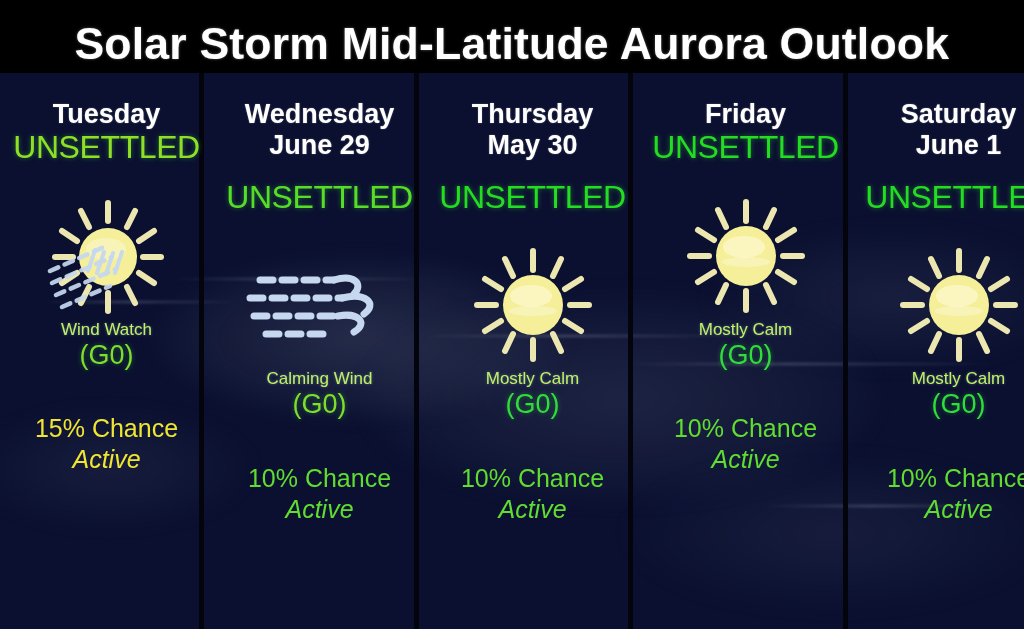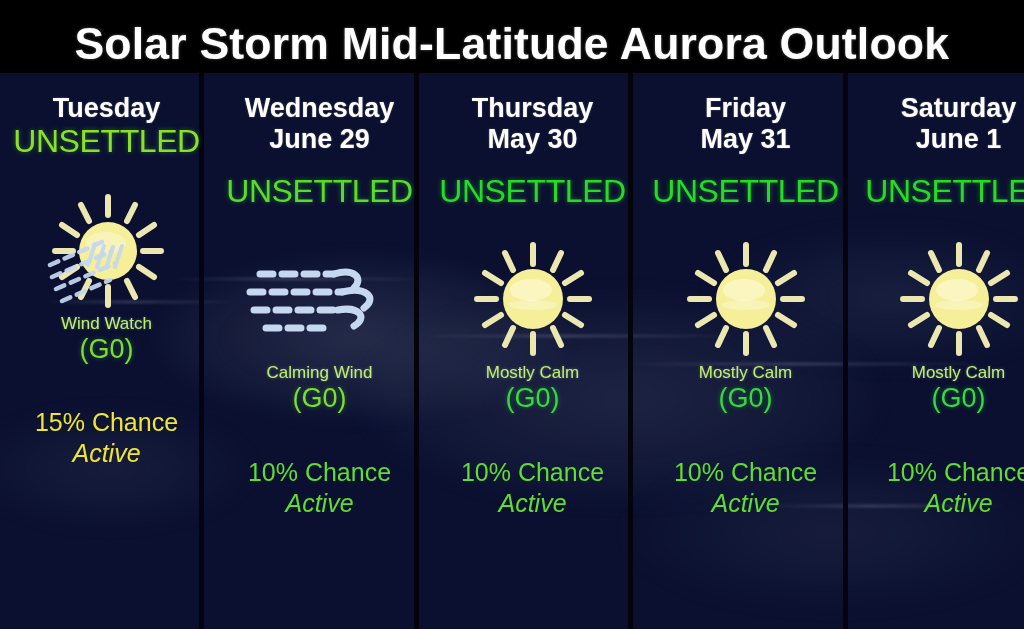--- a/index.html
+++ b/index.html
@@ -66,21 +66,21 @@
 
   #columns {
     position:absolute; left:0; top:0;
     width:1024px; height:556px;
     display:flex;
   }
   .day-col {
     position:relative;
     width:213px;
     flex:0 0 213px;
-    padding-top:20px;
+    padding-top:26px;
     text-align:center;
   }
   .col-divider {
     position:absolute; top:0; width:5px; height:556px;
     background:#04040c;
     pointer-events:none;
   }
 
   .day-name, .day-date {
     font-size:27px; font-weight:700; color:#ffffff;
@@ -250,21 +250,20 @@
         <div class="cond-label">Mostly Calm</div>
         <div class="cond-scale" style="color:#2fdd3b;">(G0)</div>
         <div class="chance" style="color:#5fdd30;">
           <span>10% Chance</span>
           <span class="l2">Active</span>
         </div>
       </div>
 
       <div class="day-col">
         <div class="day-name">Friday</div>
-        <div class="day-date">May 31</div>
         <div class="status" style="color:#22dd22;">UNSETTLED</div>
         <div class="icon-wrap">
           <svg width="128" height="120" viewBox="0 0 128 120">
             <g stroke="#ece6b0" stroke-width="6" stroke-linecap="round">
               <line x1="64" y1="8" x2="64" y2="27"></line>
               <line x1="92" y1="16" x2="84" y2="33"></line>
               <line x1="112" y1="36" x2="96" y2="46"></line>
               <line x1="120" y1="62" x2="101" y2="62"></line>
               <line x1="112" y1="88" x2="96" y2="78"></line>
               <line x1="92" y1="108" x2="84" y2="91"></line>

